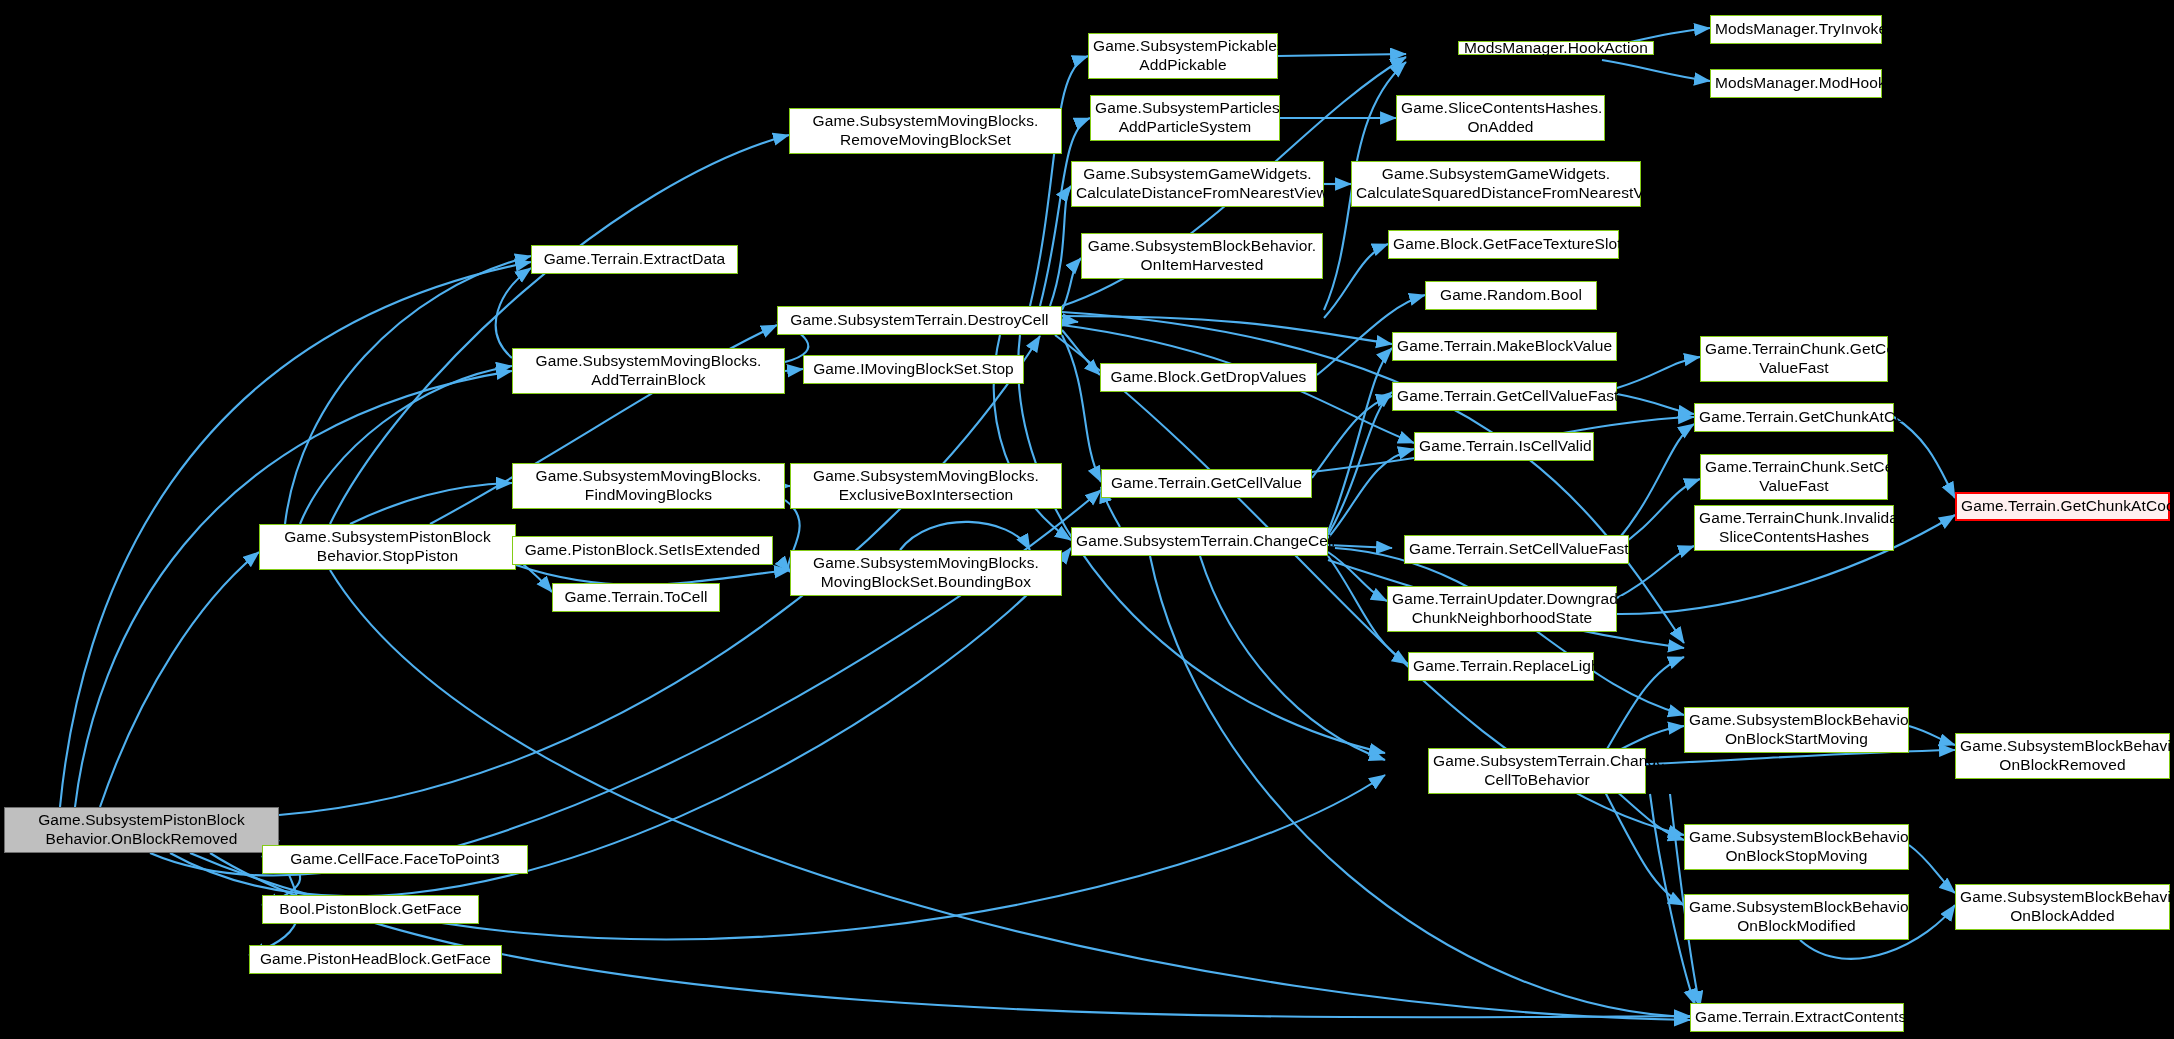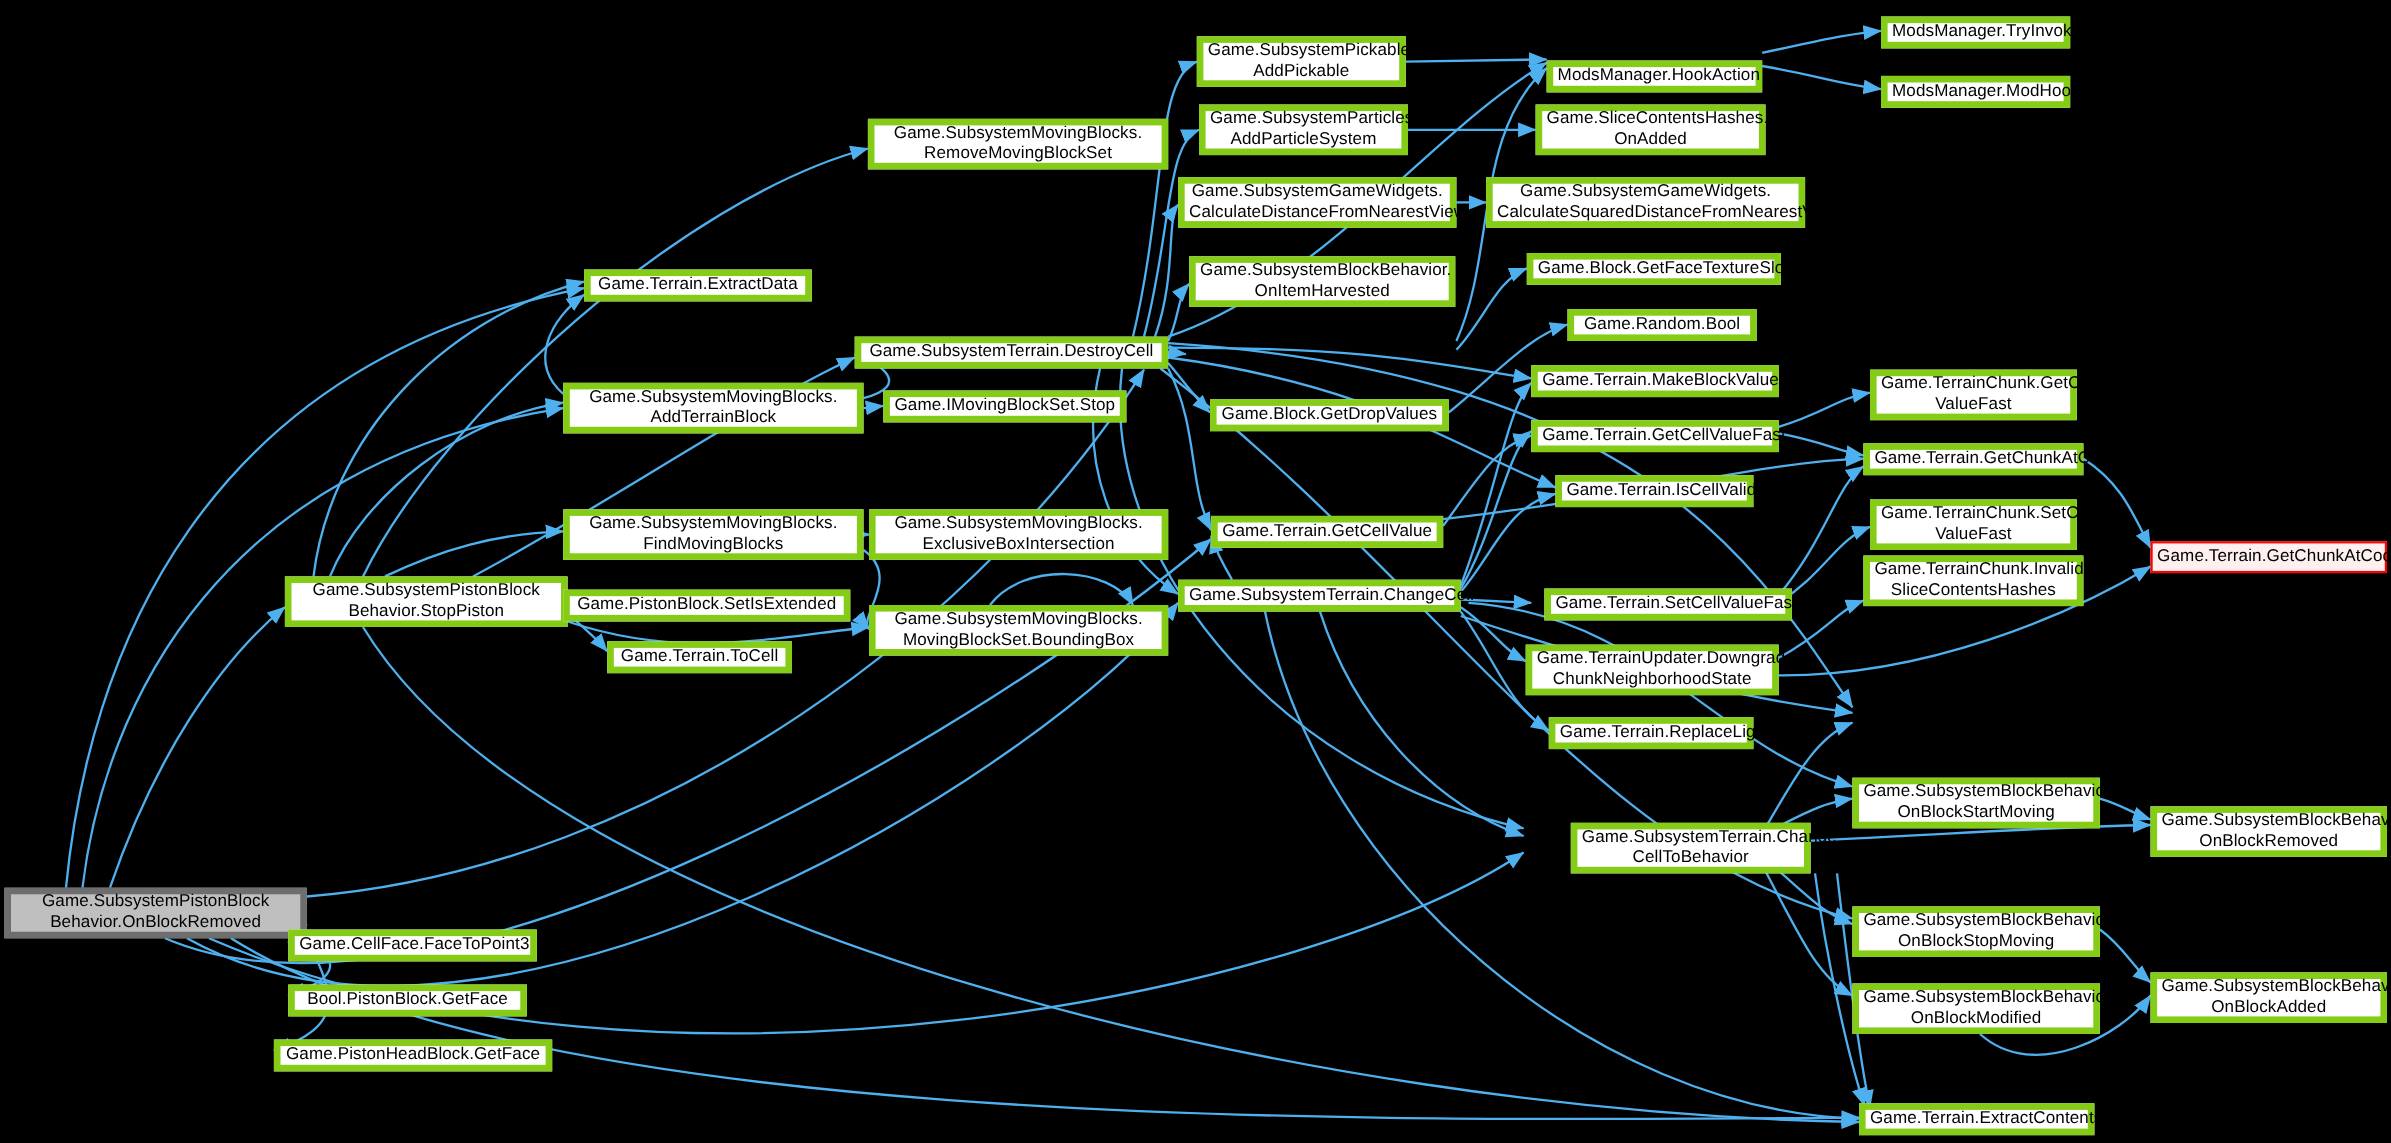--- a/index.html
+++ b/index.html
@@ -21,21 +21,21 @@
     left: 0;
     top: 0;
     width: 2174px;
     height: 1039px;
     pointer-events: none;
   }
   .node {
     position: absolute;
     box-sizing: border-box;
     background: #ffffff;
-    border: 6px solid #84cc16;
+    border: 1px solid #84cc16;
     color: #000000;
     font-size: 15.5px;
     line-height: 1.22;
     text-align: center;
     display: flex;
     align-items: center;
     justify-content: center;
     padding: 1px 4px;
     white-space: pre-line;
     letter-spacing: 0.1px;
@@ -142,21 +142,21 @@
         <path d="M 1062 312 C 1500 340, 1600 520, 1684 643"></path>
         <path d="M 330 570 C 500 850, 1200 1012, 1690 1020"></path>
         <path d="M 1020 335 C 1000 500, 1150 700, 1385 753"></path>
         <path d="M 1055 335 C 1300 520, 1450 780, 1684 835"></path>
       </g>
   </svg>
 <div class="node root" style="left: 4px; top: 807px; width: 275px; height: 46px;"><span class="node-label">Game.SubsystemPistonBlock
 Behavior.OnBlockRemoved</span></div>
     <div class="node" style="left: 259px; top: 524px; width: 257px; height: 46px;"><span class="node-label">Game.SubsystemPistonBlock
 Behavior.StopPiston</span></div>
-    <div class="node" style="left: 262px; top: 845px; width: 226px; height: 29px;"><span class="node-label">Game.CellFace.FaceToPoint3</span></div>
+    <div class="node" style="left: 262px; top: 845px; width: 266px; height: 29px;"><span class="node-label">Game.CellFace.FaceToPoint3</span></div>
     <div class="node" style="left: 262px; top: 895px; width: 217px; height: 29px;"><span class="node-label">Bool.PistonBlock.GetFace</span></div>
     <div class="node" style="left: 249px; top: 945px; width: 253px; height: 29px;"><span class="node-label">Game.PistonHeadBlock.GetFace</span></div>
     <div class="node" style="left: 531px; top: 245px; width: 207px; height: 29px;"><span class="node-label">Game.Terrain.ExtractData</span></div>
     <div class="node" style="left: 512px; top: 348px; width: 273px; height: 46px;"><span class="node-label">Game.SubsystemMovingBlocks.
 AddTerrainBlock</span></div>
     <div class="node" style="left: 512px; top: 463px; width: 273px; height: 46px;"><span class="node-label">Game.SubsystemMovingBlocks.
 FindMovingBlocks</span></div>
     <div class="node" style="left: 512px; top: 536px; width: 261px; height: 29px;"><span class="node-label">Game.PistonBlock.SetIsExtended</span></div>
     <div class="node" style="left: 552px; top: 583px; width: 168px; height: 29px;"><span class="node-label">Game.Terrain.ToCell</span></div>
     <div class="node" style="left: 789px; top: 108px; width: 273px; height: 46px;"><span class="node-label">Game.SubsystemMovingBlocks.
@@ -173,21 +173,21 @@
 AddParticleSystem</span></div>
     <div class="node" style="left: 1071px; top: 161px; width: 253px; height: 46px;"><span class="node-label">Game.SubsystemGameWidgets.
 CalculateDistanceFromNearestView</span></div>
     <div class="node" style="left: 1081px; top: 233px; width: 242px; height: 46px;"><span class="node-label">Game.SubsystemBlockBehavior.
 OnItemHarvested</span></div>
     <div class="node" style="left: 1100px; top: 363px; width: 217px; height: 29px;"><span class="node-label">Game.Block.GetDropValues</span></div>
     <div class="node" style="left: 1101px; top: 469px; width: 211px; height: 29px;"><span class="node-label">Game.Terrain.GetCellValue</span></div>
     <div class="node" style="left: 1071px; top: 527px; width: 257px; height: 29px;"><span class="node-label">Game.SubsystemTerrain.ChangeCell</span></div>
     <div class="node" style="left: 1385px; top: 748px; width: 218px; height: 46px; margin-left: 43px;"><span class="node-label">Game.SubsystemTerrain.Change
 CellToBehavior</span></div>
-    <div class="node" style="left: 1406px; top: 41px; width: 196px; height: 29px; margin-top: 14px;"><span class="node-label">ModsManager.HookAction</span></div>
+    <div class="node" style="left: 1458px; top: 41px; width: 196px; height: 14px;"><span class="node-label">ModsManager.HookAction</span></div>
     <div class="node" style="left: 1396px; top: 95px; width: 209px; height: 46px;"><span class="node-label">Game.SliceContentsHashes.
 OnAdded</span></div>
     <div class="node" style="left: 1351px; top: 161px; width: 290px; height: 46px;"><span class="node-label">Game.SubsystemGameWidgets.
 CalculateSquaredDistanceFromNearestView</span></div>
     <div class="node" style="left: 1388px; top: 230px; width: 231px; height: 29px;"><span class="node-label">Game.Block.GetFaceTextureSlot</span></div>
     <div class="node" style="left: 1425px; top: 281px; width: 172px; height: 29px;"><span class="node-label">Game.Random.Bool</span></div>
     <div class="node" style="left: 1392px; top: 332px; width: 225px; height: 29px;"><span class="node-label">Game.Terrain.MakeBlockValue</span></div>
     <div class="node" style="left: 1392px; top: 382px; width: 225px; height: 29px;"><span class="node-label">Game.Terrain.GetCellValueFast</span></div>
     <div class="node" style="left: 1414px; top: 432px; width: 180px; height: 29px;"><span class="node-label">Game.Terrain.IsCellValid</span></div>
     <div class="node" style="left: 1392px; top: 535px; width: 225px; height: 29px; margin-left: 12px;"><span class="node-label">Game.Terrain.SetCellValueFast</span></div>

